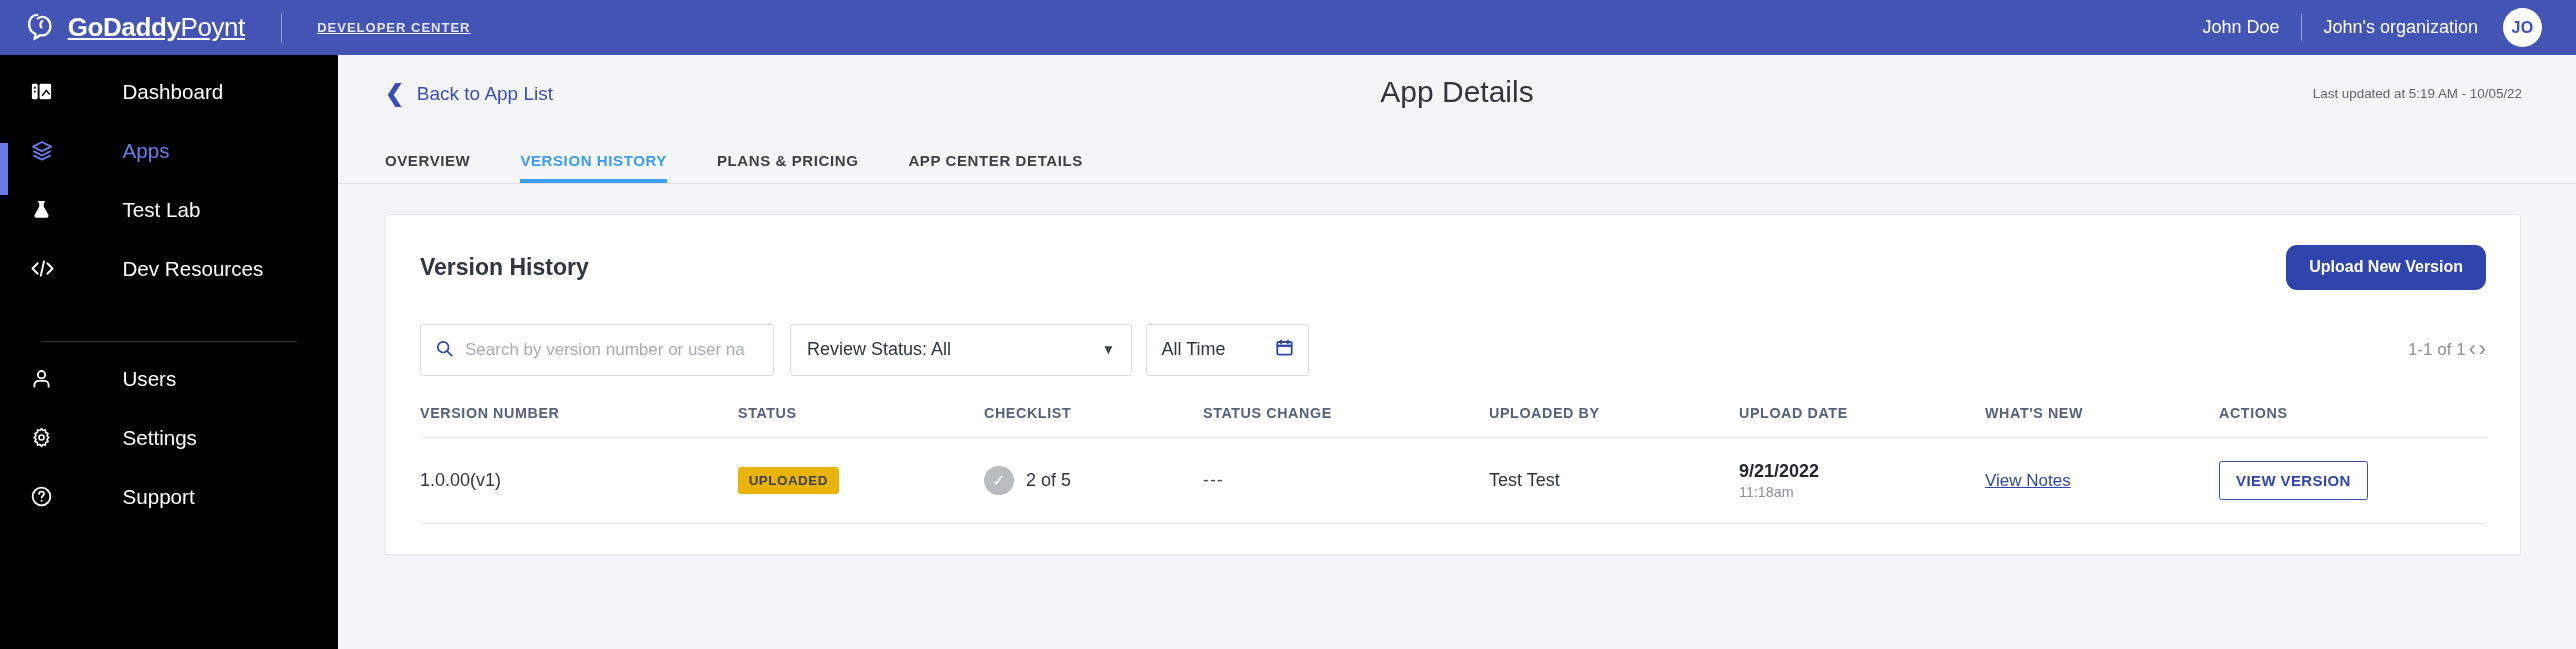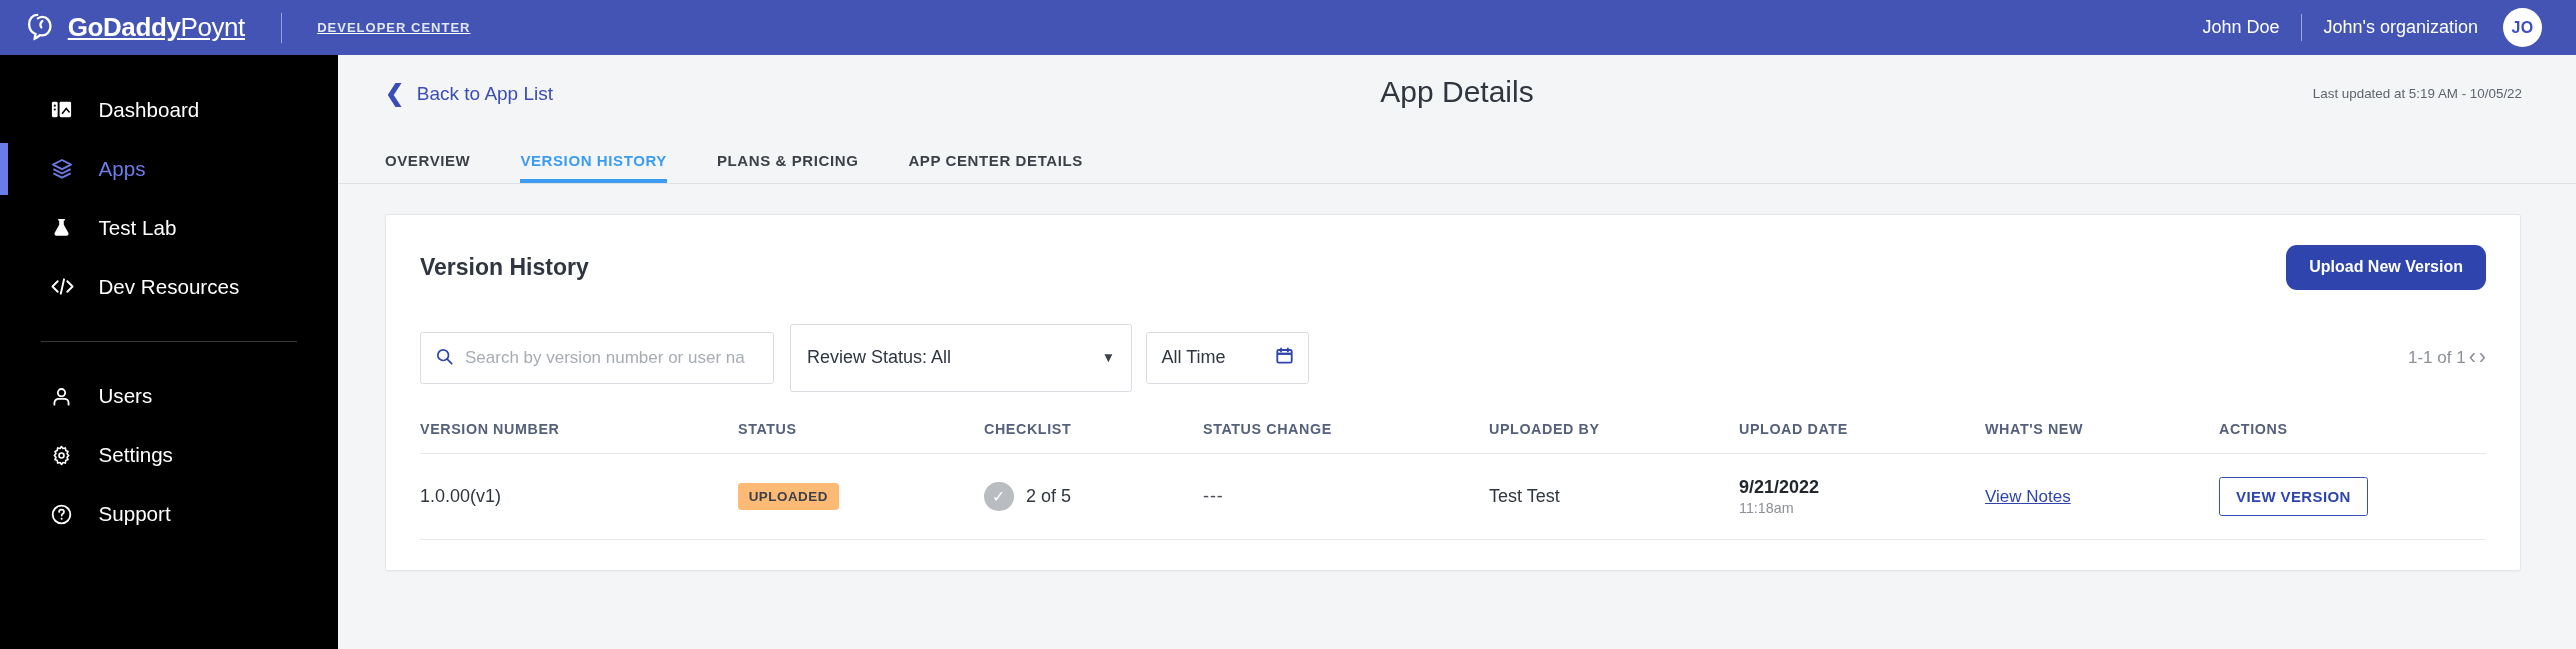--- a/index.html
+++ b/index.html
@@ -43,24 +43,25 @@
   .body { flex: 1 1 auto; display: flex; min-height: 0; }
 
   
   .sidebar {
     width: 338px; flex: 0 0 338px;
     background: #000000;
     padding-top: 25px;
     position: relative;
   }
   .nav-item {
-    display: flex; align-items: center;
-    height: 59px; padding-left: 50px;
+    display: flex; align-items: flex-start;
+    height: 59px; padding-left: 30px;
     color: #ffffff; position: relative;
     cursor: pointer;
+    gap: 44px;
   }
   .nav-item .nav-ico { width: 36px; flex: 0 0 36px; display: flex; align-items: center; }
   .nav-item .nav-label { font-size: 20.6px; margin-left: 12.5px; white-space: nowrap; }
   .nav-item.active { color: #6b7ce8; }
   .nav-item.active::before {
     content: ""; position: absolute; left: 0; top: 3.6px;
     width: 8px; height: 52px; background: #6b7ce8;
   }
   .nav-divider { height: 0.9px; background: #3a3a3a; margin: 25px 41px 25px 41px; }
 
@@ -124,21 +125,21 @@
     border: 0.9px solid #d9dce1; border-radius: 2.7px; background: #fff;
     display: flex; align-items: center; padding: 0 14.3px; gap: 10.7px;
   }
   .search-box input {
     border: none; outline: none; flex: 1 1 auto;
     font-size: 17px; color: #333; font-family: "Liberation Sans", sans-serif;
     background: transparent;
   }
   .search-box input::placeholder { color: #a7acb4; }
   .select-box {
-    width: 342px; height: 68px; margin-left: 16px;
+    width: 342px; height: 52px; margin-left: 16px;
     border: 0.9px solid #d9dce1; border-radius: 2.7px; background: #fff;
     display: flex; align-items: center; padding: 0 16px;
     font-size: 18px; color: #2f3640; cursor: pointer;
   }
   .select-box .chev { margin-left: auto; color: #3c4149; font-size: 13.4px; }
   .date-box {
     width: 163px; height: 52px; margin-left: 14.3px;
     border: 0.9px solid #d9dce1; border-radius: 2.7px; background: #fff;
     display: flex; align-items: center; padding: 0 14.3px;
     font-size: 18px; color: #2f3640; cursor: pointer;
@@ -162,21 +163,21 @@
   }
   .col-version { width: 318px; }
   .col-status { width: 246px; }
   .col-checklist { width: 219px; }
   .col-change { width: 286px; }
   .col-uploader { width: 250px; }
   .col-date { width: 246px; }
   .col-notes { width: 234px; }
 
   .badge {
-    display: inline-block; background: #fdba74; color: #3c4149;
+    display: inline-block; background: #eab308; color: #3c4149;
     font-size: 13.4px; font-weight: bold; letter-spacing: 0.5px;
     padding: 6.3px 10.7px; border-radius: 3.6px;
   }
   .checklist-cell { display: flex; align-items: center; gap: 12.5px; }
   .check-circle {
     width: 29.5px; height: 29.5px; border-radius: 50%;
     background: #b9bcc1; color: #ffffff;
     display: flex; align-items: center; justify-content: center;
     font-size: 16px;
   }

